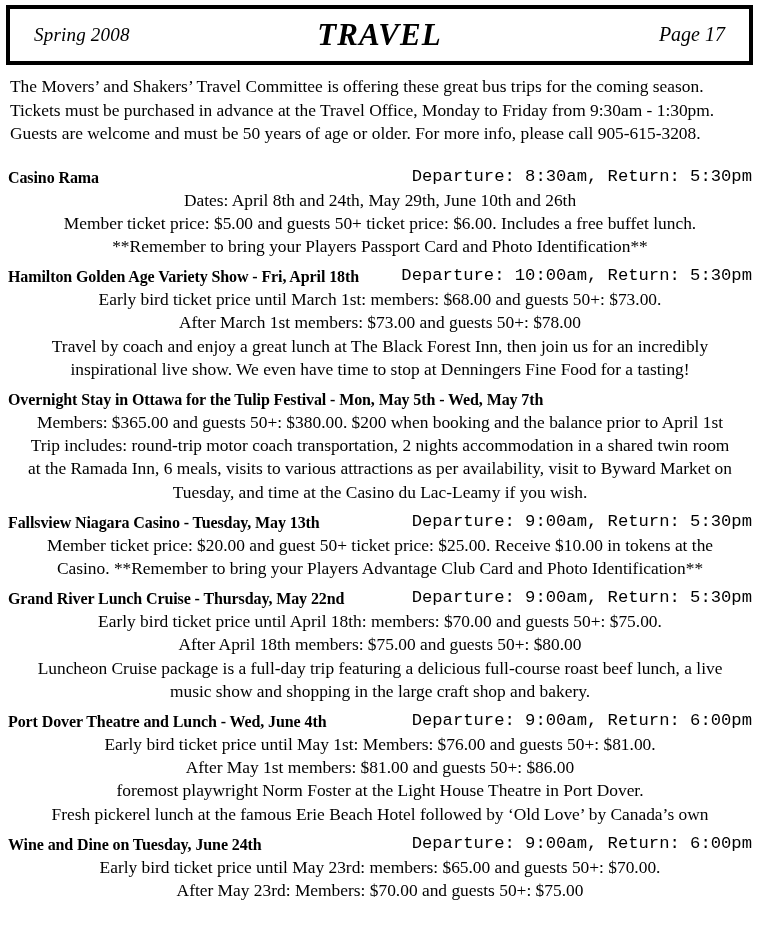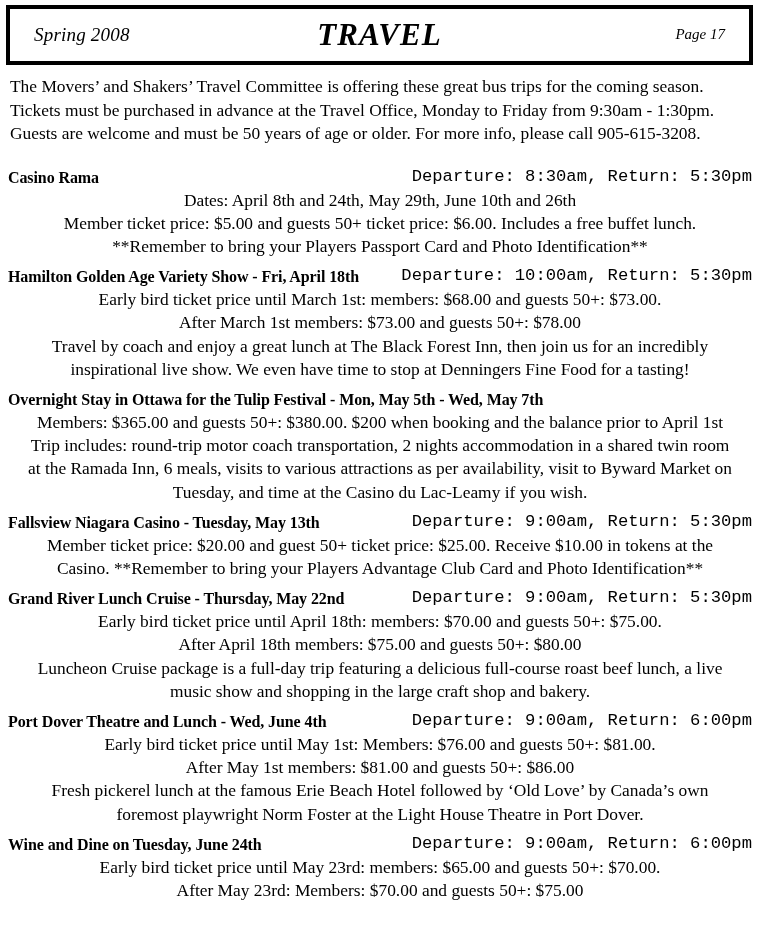--- a/index.html
+++ b/index.html
@@ -54,21 +54,21 @@
     letter-spacing: 1px;
     line-height: 1;
     transform: translateY(-1px);
   }
   .masthead-right {
     position: absolute;
     right: 24px;
     top: 50%;
     transform: translateY(-52%);
     font-style: italic;
-    font-size: 15px;
+    font-size: 20px;
     white-space: nowrap;
   }
 
   
   .intro {
     margin: 10px 10px 12px 10px;
     font-size: 17.4px;
     line-height: 23.5px;
     text-align: left;
   }
@@ -175,22 +175,22 @@
           <span class="line">After April 18th members: $75.00 and guests 50+: $80.00</span>
           <span class="line">Luncheon Cruise package is a full-day trip featuring a delicious full-course roast beef lunch, a live</span>
           <span class="line">music show and shopping in the large craft shop and bakery.</span>
         </div>
       </div>
       <div class="trip">
         <div class="trip-head"><span class="trip-title">Port Dover Theatre and Lunch - Wed, June 4th</span><span class="trip-depart">Departure: 9:00am, Return: 6:00pm</span></div>
         <div class="trip-body">
           <span class="line">Early bird ticket price until May 1st: Members: $76.00 and guests 50+: $81.00.</span>
           <span class="line">After May 1st members: $81.00 and guests 50+: $86.00</span>
+          <span class="line">foremost playwright Norm Foster at the Light House Theatre in Port Dover.</span>
           <span class="line">Fresh pickerel lunch at the famous Erie Beach Hotel followed by ‘Old Love’ by Canada’s own</span>
-          <span class="line">foremost playwright Norm Foster at the Light House Theatre in Port Dover.</span>
         </div>
       </div>
       <div class="trip">
         <div class="trip-head"><span class="trip-title">Wine and Dine on Tuesday, June 24th</span><span class="trip-depart">Departure: 9:00am, Return: 6:00pm</span></div>
         <div class="trip-body">
           <span class="line">Early bird ticket price until May 23rd: members: $65.00 and guests 50+: $70.00.</span>
           <span class="line">After May 23rd: Members: $70.00 and guests 50+: $75.00</span>
         </div>
       </div>
     </div>

